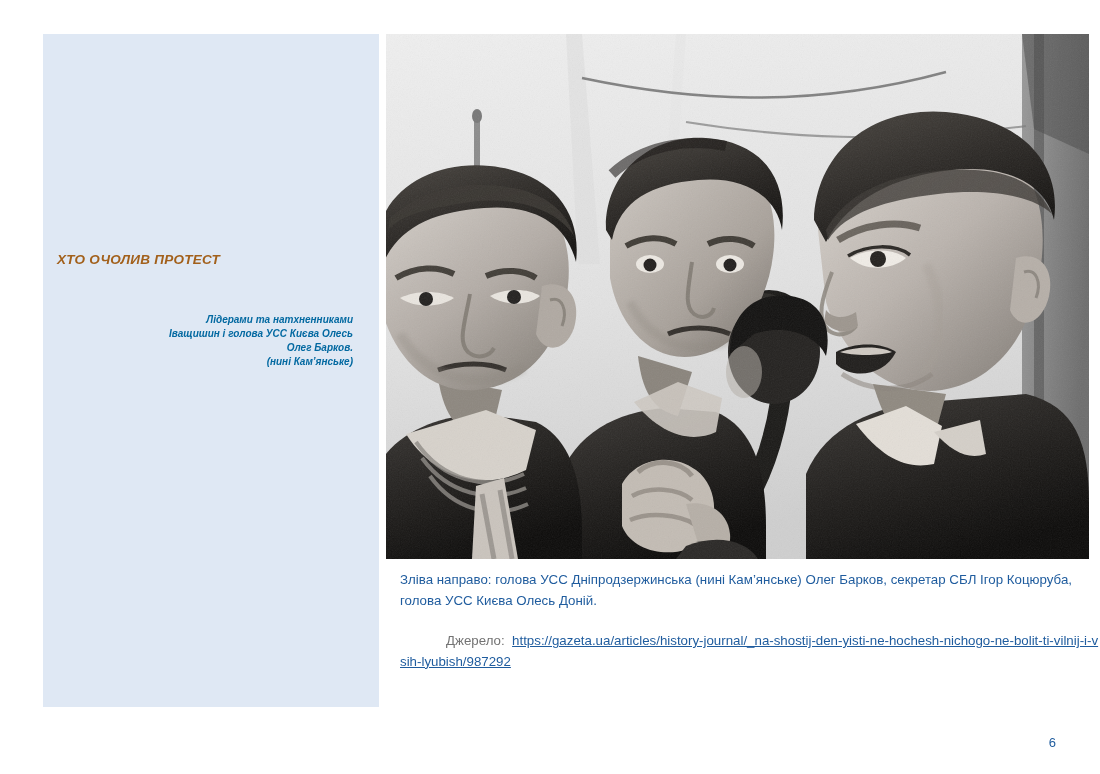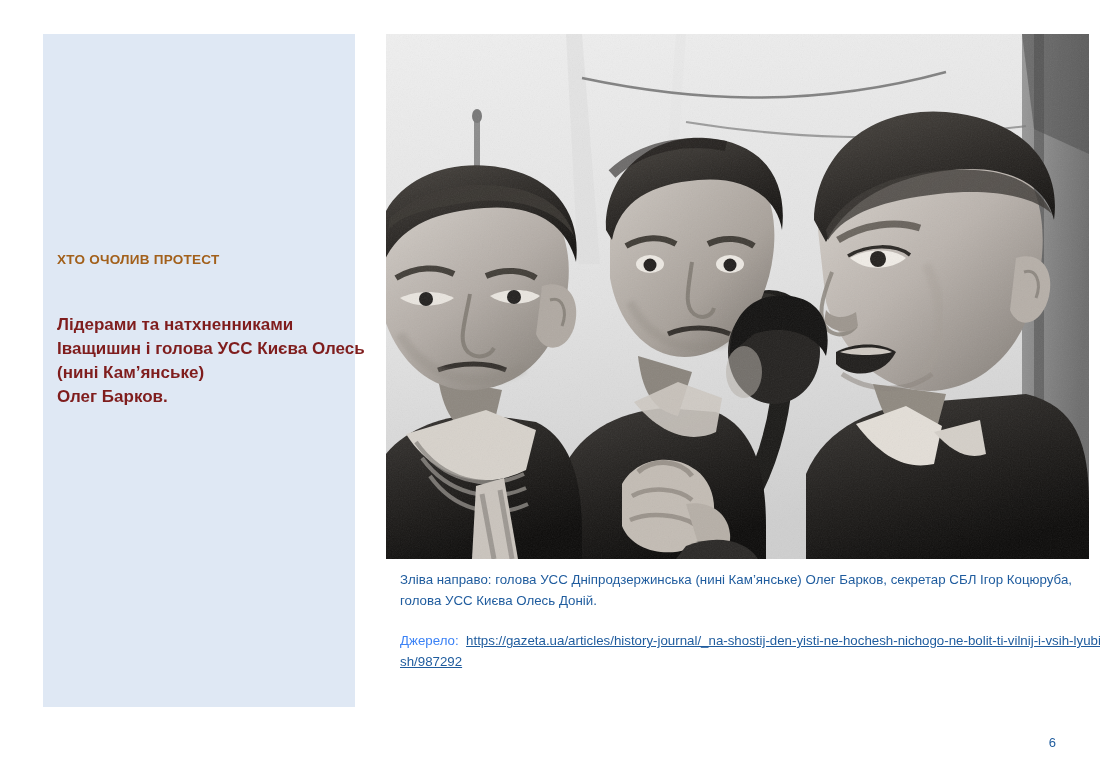--- a/index.html
+++ b/index.html
@@ -14,49 +14,51 @@
     overflow: hidden;
     font-family: "Liberation Sans", sans-serif;
     -webkit-font-smoothing: antialiased;
   }
 
   
   .side-panel {
     position: absolute;
     left: 43px;
     top: 34px;
-    width: 312px;
+    width: 336px;
     height: 673px;
     background: #dfe8f4;
     box-sizing: border-box;
+    font-style: italic;
   }
 
   .panel-inner {
     position: absolute;
     left: 14px;
     top: 218px;
     right: 10px;
   }
 
   .panel-heading {
     font-size: 13.5px;
     font-weight: bold;
     color: #a2601b;
     letter-spacing: 0.25px;
     line-height: 1.25;
     margin: 0 0 0 0;
   }
 
   .panel-body {
     margin-top: 44px;
-    font-size: 17px;
+    font-size: 10px;
     font-weight: bold;
-    color: #7f1d1d;
+    color: #0369a1;
     line-height: 1.42;
     width: 296px;
+    text-align: right;
   }
   .panel-body .ln { display: block; white-space: nowrap; }
 
   
   .photo-figure {
     position: absolute;
     left: 386px;
     top: 34px;
     width: 703px;
     height: 525px;
@@ -80,21 +82,21 @@
     color: #1f5c9e;
     line-height: 1.55;
     margin: 0;
   }
   .source-line {
     margin-top: 20px;
     font-size: 13.3px;
     color: #1f5c9e;
     line-height: 1.55;
   }
-  .source-label { color: #3b82f6; }
+  .source-label { color: #737373; margin-left: 46px; }
   .source-link {
     color: #1f5c9e;
     text-decoration: underline;
     word-break: break-all;
     cursor: pointer;
   }
 
   
   .page-number {
     position: absolute;
@@ -107,22 +109,22 @@
 </style>
 </head>
 <body>
 
 <div class="side-panel">
   <div class="panel-inner">
     <div class="panel-heading">ХТО ОЧОЛИВ ПРОТЕСТ</div>
     <div class="panel-body">
       <span class="ln">Лідерами та натхненниками</span>
       <span class="ln">Іващишин і голова УСС Києва Олесь</span>
+      <span class="ln">Олег Барков.</span>
       <span class="ln">(нині Кам’янське)</span>
-      <span class="ln">Олег Барков.</span>
     </div>
   </div>
 </div>
 
 <figure class="photo-figure" style="margin:0;">
   <svg class="photo" viewBox="0 0 703 525" preserveAspectRatio="none">
     <defs>
       <linearGradient id="wallG" x1="0" y1="0" x2="0.2" y2="1">
         <stop offset="0%" stop-color="#efefef"></stop>
         <stop offset="55%" stop-color="#e2e2e2"></stop>

